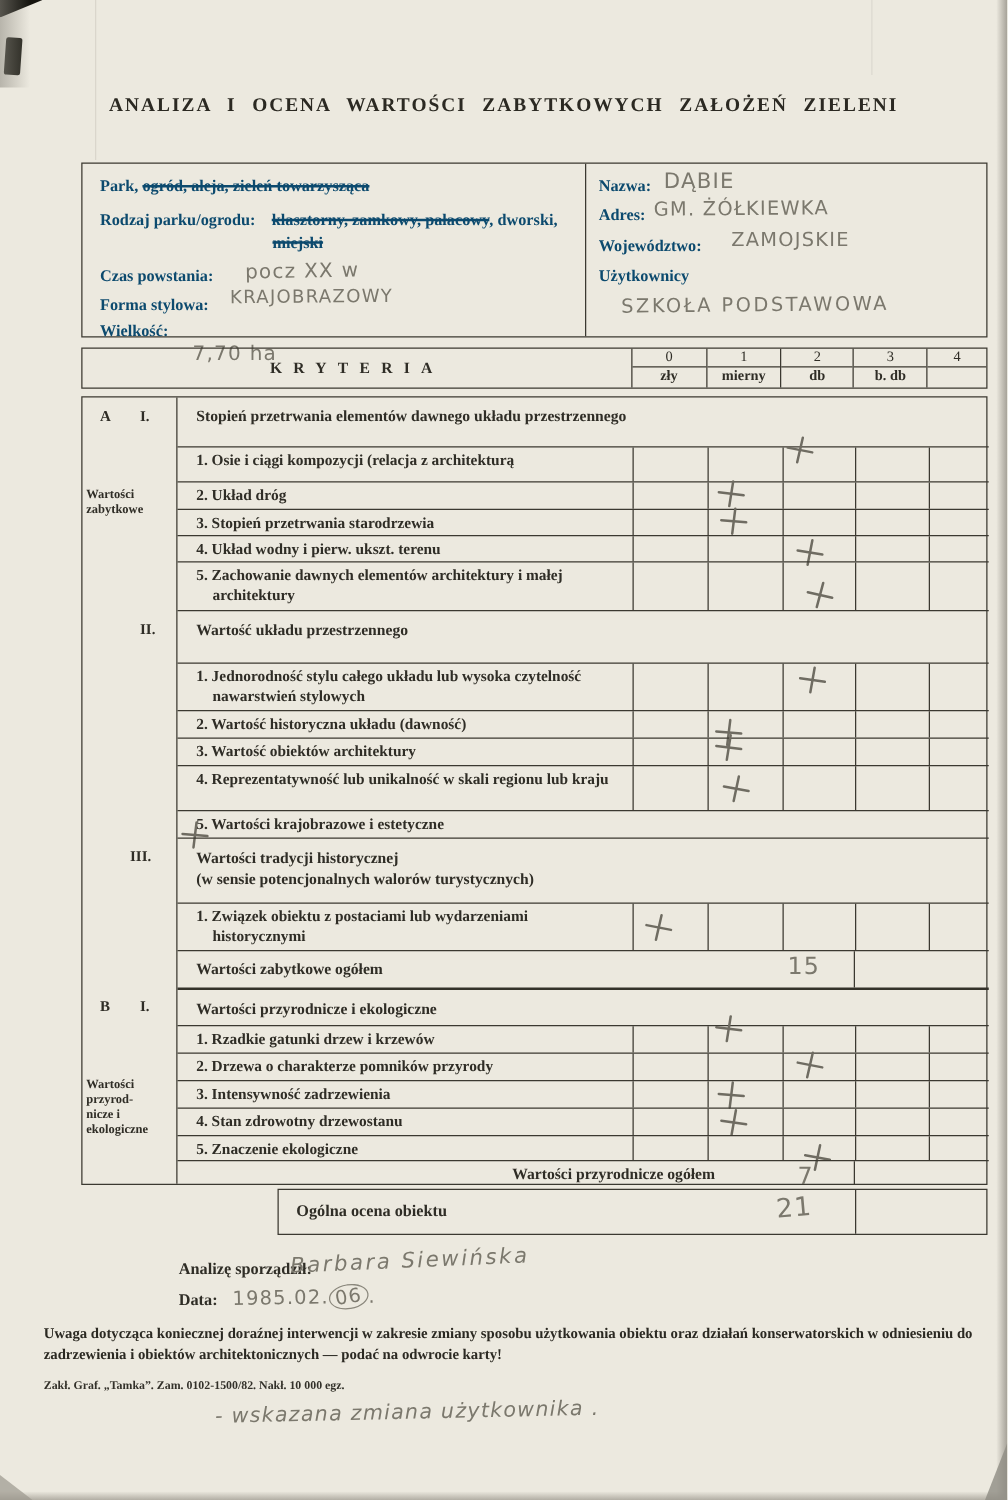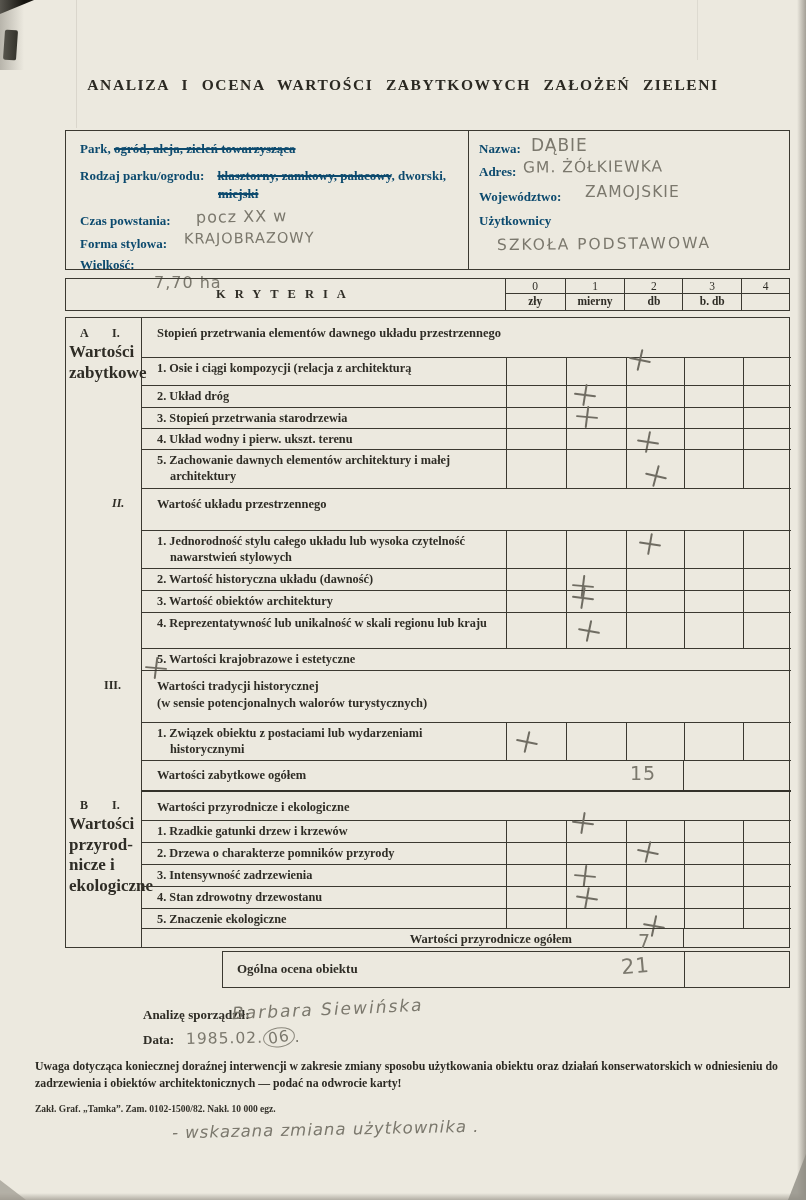--- a/index.html
+++ b/index.html
@@ -59,21 +59,21 @@
 
   
   .crit-body{
     position:absolute; left:65px; top:317px; width:725px; height:631px;
     border:1.5px solid #3b3931; box-sizing:border-box;
   }
   .side-strip{position:absolute; left:0; top:0; width:76px; height:100%; border-right:1px solid #3b3931; box-sizing:border-box;}
   .side-block{position:absolute; left:0; width:74px; font-size:12px; font-weight:bold; line-height:1.2;}
   .side-head{display:flex; padding:4px 6px 2px 14px;}
   .side-letter{width:32px;}
-  .side-name{padding:0 2px 0 3px; font-size:17px; white-space:pre-line;}
+  .side-name{padding:0 2px 0 3px; font-size:10px; white-space:pre-line;margin-top:48px;}
   .rows{position:absolute; left:76px; top:0; width:649px; height:100%;}
   .row{display:flex; box-sizing:border-box; border-top:1px solid #3b3931; position:relative;}
   .row:first-child{border-top:none;}
   .row.section-sep{border-top:2.5px solid #34322a;}
   .group-label{
     box-sizing:border-box; width:100%; padding:7px 8px 2px 15px;
     font-size:12.5px; font-weight:bold; white-space:pre-line; line-height:1.35;
   }
   .cell-label{
     box-sizing:border-box; width:364px; padding:3px 8px 2px 28px; text-indent:-13px;
@@ -185,21 +185,21 @@
   <div class="crit-body">
     <div class="side-strip">
       <div class="side-block" style="top:4px;">
         <div class="side-head">
           <span class="side-letter">A</span>
           <span>I.</span>
         </div>
         <div class="side-name">Wartości
 zabytkowe</div>
       </div>
-      <div class="side-block" style="top:174px;font-style:italic;">
+      <div class="side-block" style="top:174px;">
         <div class="side-head">
             <span class="side-letter"></span>
             <span>II.</span>
           </div>
       </div>
       <div class="side-block" style="top:356px;">
         <div class="side-head">
             <span class="side-letter" style="width:24px;"></span>
             <span>III.</span>
           </div>

